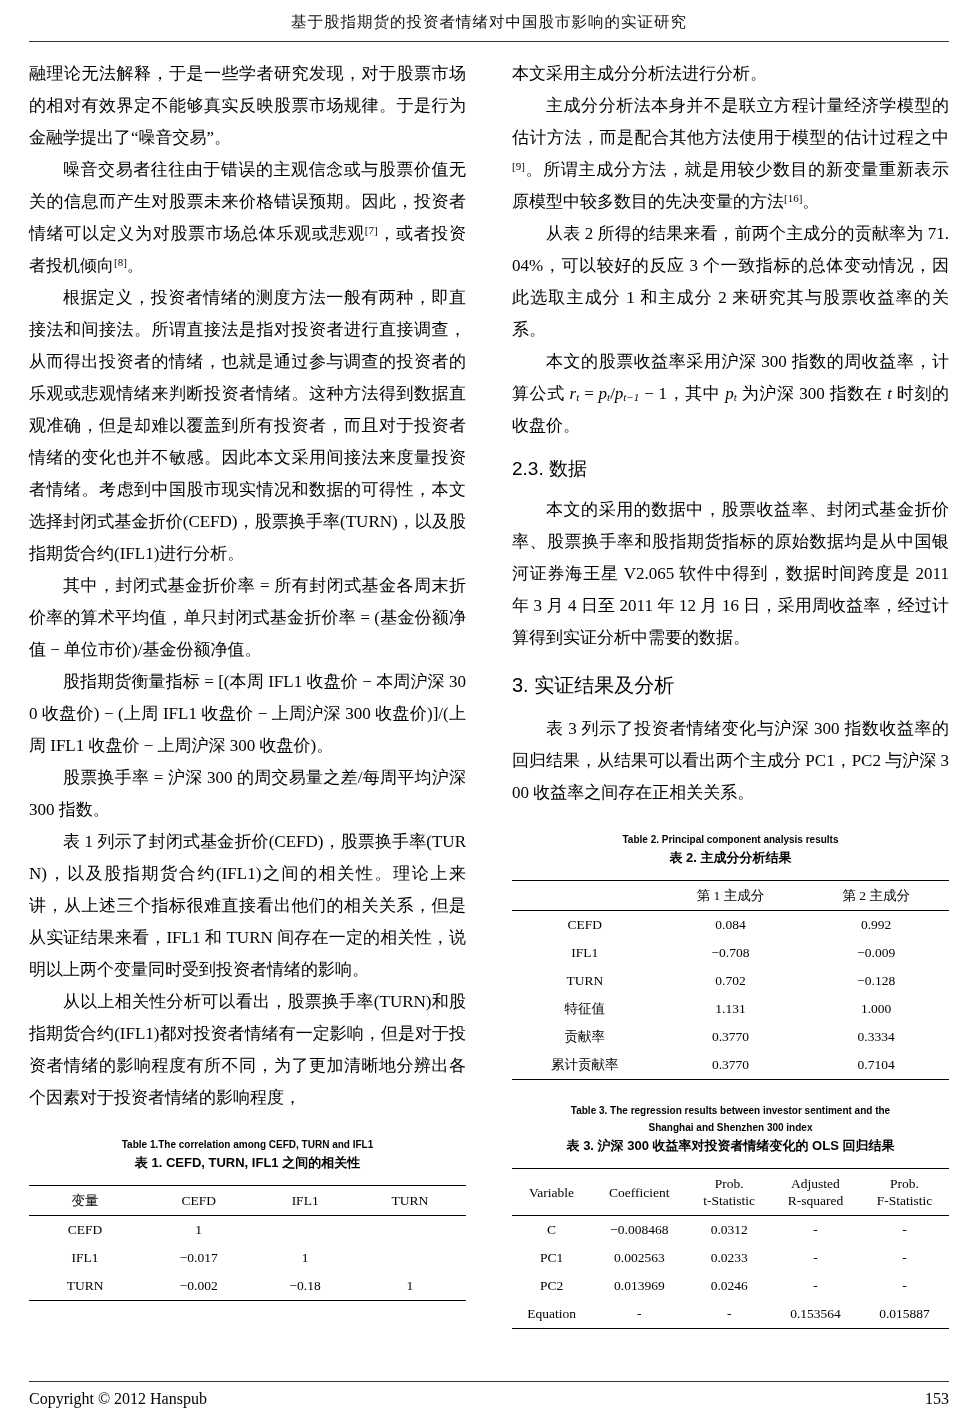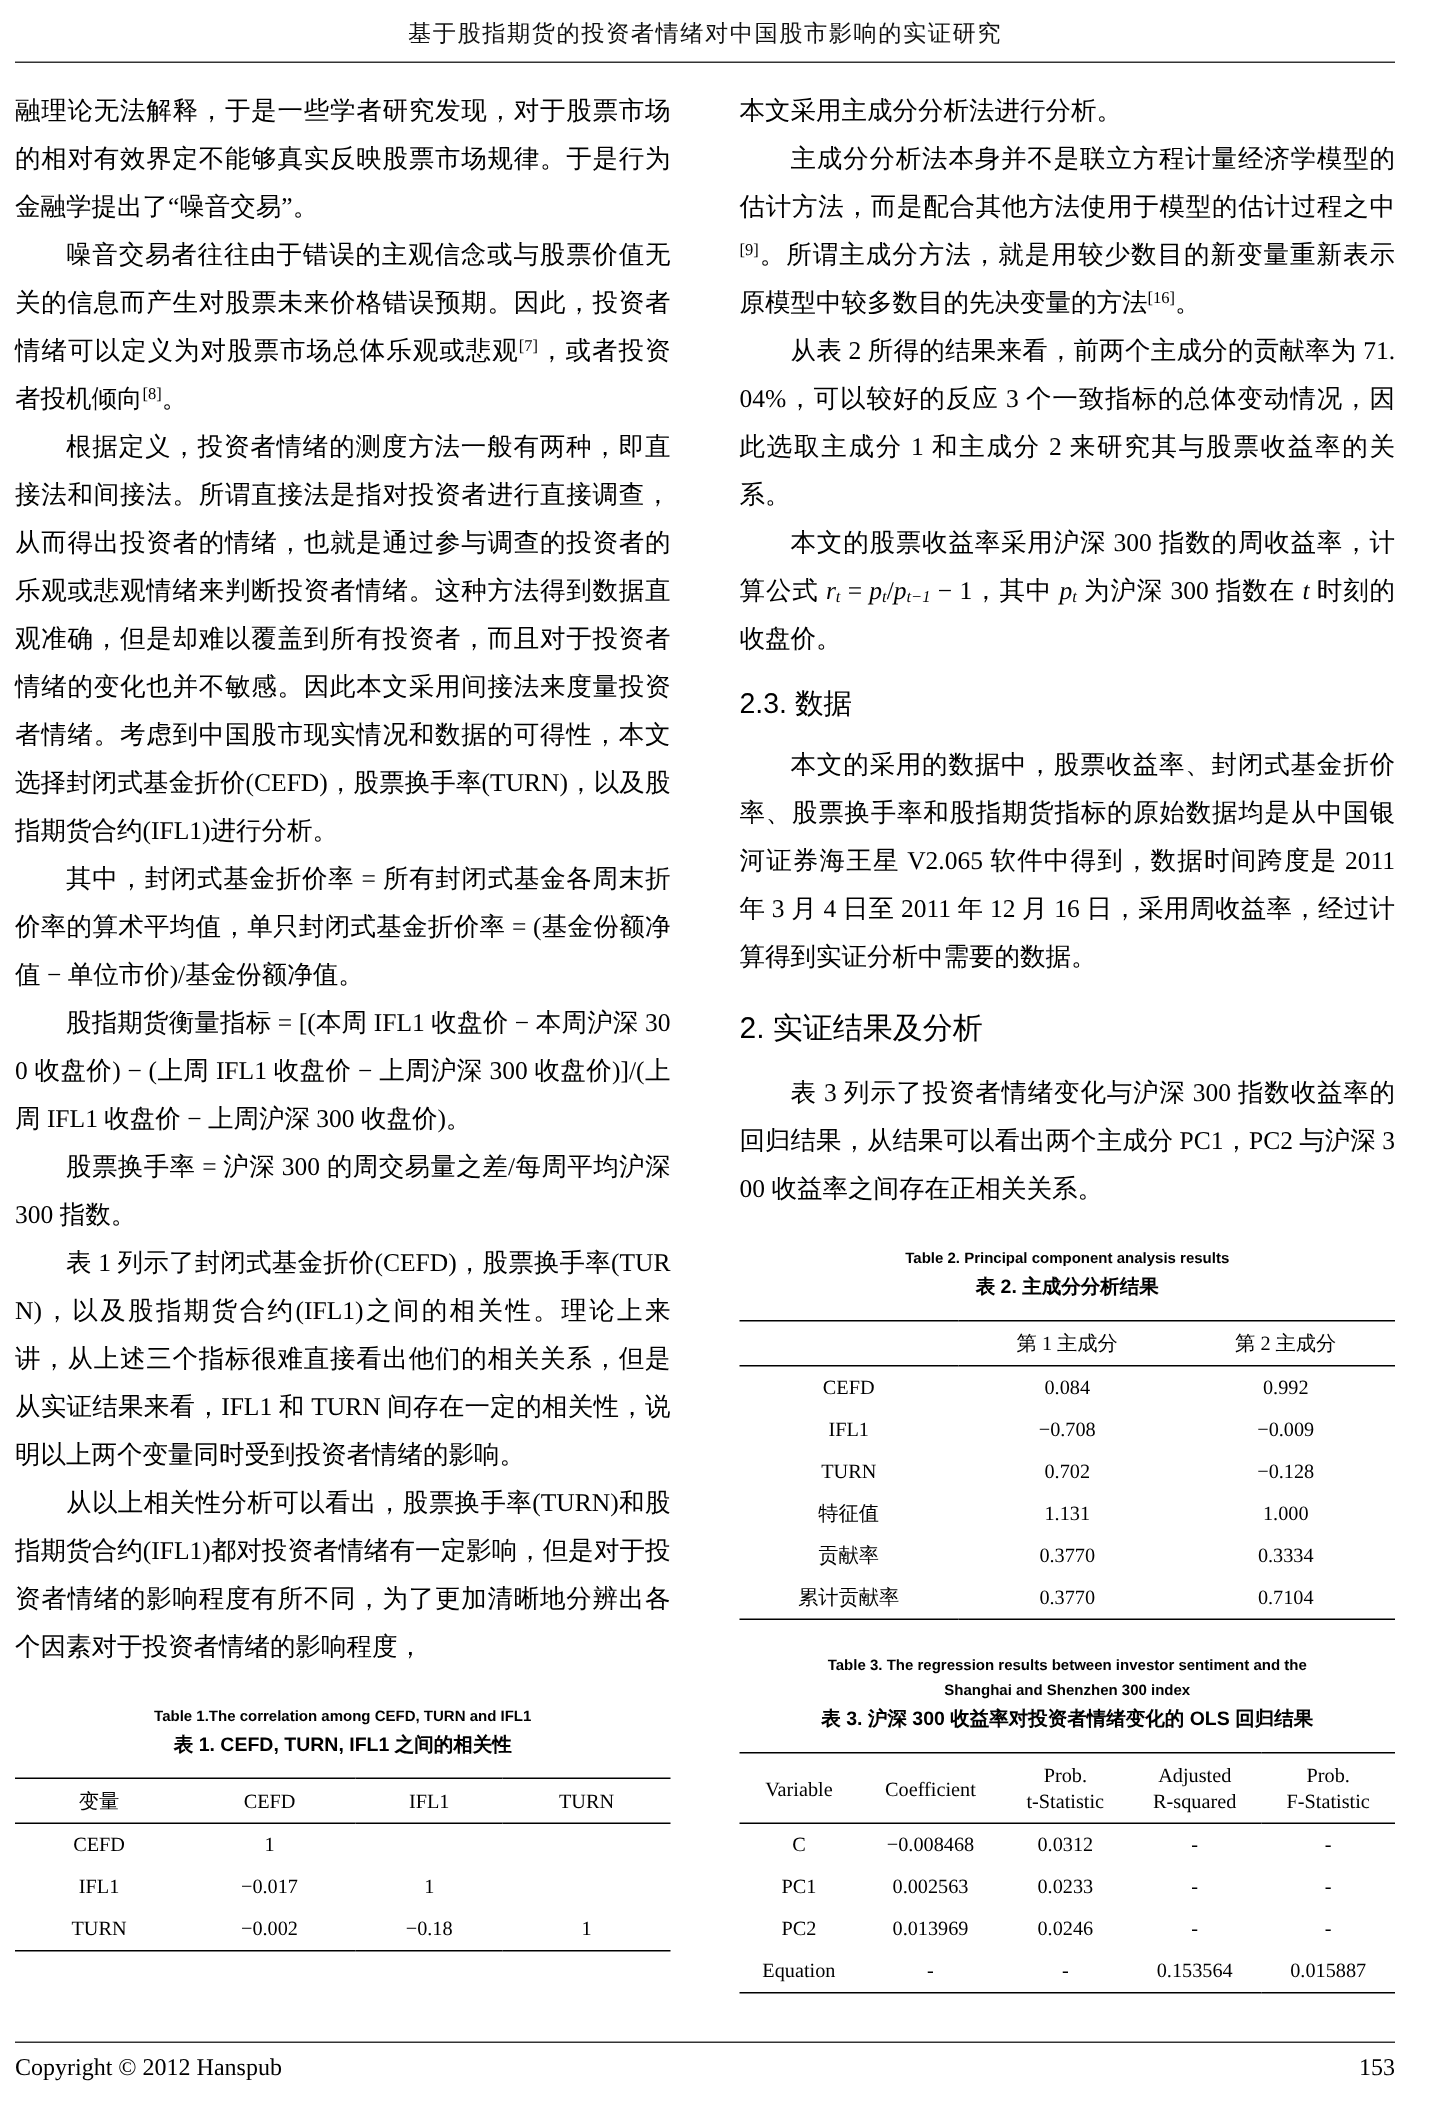--- a/index.html
+++ b/index.html
@@ -1,21 +1,21 @@
 <!DOCTYPE html>
 <html><head>
 <meta charset="utf-8">
 <style>
   * { margin:0; padding:0; box-sizing:border-box; }
   html, body { background:#ffffff; }
   body {
     width:964px; height:1414px; overflow:hidden;
     font-family:"Liberation Serif", serif; color:#000;
   }
-  .page { position:relative; width:940px; height:1414px; padding:6px 10px 0 10px; }
+  .page { position:relative; width:940px; height:1414px; padding:6px 10px 0 10px;margin-left:19px; }
 
   .header-title {
     text-align:center; font-size:15.5px; letter-spacing:1px;
     padding:6px 0 8px 0; color:#111;
   }
   .header-rule { border-bottom:1px solid #333; }
 
   .columns { display:flex; gap:46px; margin-top:16px; }
   .col { width:449px; }
 
@@ -45,21 +45,21 @@
     border-top:1.5px solid #000; border-bottom:1.5px solid #000;
     font-size:13.5px;
   }
   table.atable thead tr { border-bottom:1px solid #000; }
   table.atable th {
     font-weight:normal; text-align:center; padding:6px 3px;
     white-space:pre-line; line-height:17px;
   }
   table.atable td { text-align:center; padding:6px 3px; line-height:16px; }
 
-  .footer { position:absolute; left:10px; right:10px; bottom:24px; }
+  .footer { position:absolute; left:10px; right:10px; bottom:4px; }
   .footer-rule { border-top:1px solid #333; margin-bottom:8px; }
   .footer-row { display:flex; justify-content:space-between; font-size:16px; padding-bottom:2px; }
 </style>
 </head>
 <body>
 
 <div class="page">
 
   <div class="header">
     <div class="header-title">基于股指期货的投资者情绪对中国股市影响的实证研究</div>
@@ -125,21 +125,21 @@
           <p class="para indent"><span>从表 2 所得的结果来看，前两个主成分的贡献率为 71.04%，可以较好的反应 3 个一致指标的总体变动情况，因此选取主成分 1 和主成分 2 来研究其与股票收益率的关系。</span></p>
           <p class="para indent"><span>本文的股票收益率采用沪深 300 指数的周收益率，计算公式 </span><span style="font-style: italic;">r</span><sub style="font-style: italic;">t</sub><span> = </span><span style="font-style: italic;">p</span><sub style="font-style: italic;">t</sub><span>/</span><span style="font-style: italic;">p</span><sub style="font-style: italic;">t−1</sub><span> − 1，其中 </span><span style="font-style: italic;">p</span><sub style="font-style: italic;">t</sub><span> 为沪深 300 指数</span><span>在 </span><span style="font-style: italic;">t</span><span> 时刻的收盘价。</span></p>
         </div>
 
       <h2 class="sec-head l2">2.3. 数据</h2>
 
       <div>
           <p class="para indent"><span>本文的采用的数据中，股票收益率、封闭式基金折价率、股票换手率和股指期货指标的原始数据均是从中国银河证券海王星 V2.065 软件中得到，数据时间跨度是 2011 年 3 月 4 日至 2011 年 12 月 16 日，采用周收益率，经过计算得到实证分析中需要的数据。</span></p>
         </div>
 
-      <h2 class="sec-head l1">2. 实证结果及分析</h2>
+      <h2 class="sec-head l1">3. 实证结果及分析</h2>
 
       <div>
           <p class="para indent"><span>表 3 列示了投资者情绪变化与沪深 300 指数收益率的回归结果，从结果可以看出两个主成分 PC1，PC2 与沪深 300 收益率之间存在正相关关系。</span></p>
         </div>
 
       <div class="table-block">
         <div class="caption">
           <div class="cap-en">Table 2. Principal component analysis results</div>
           <div class="cap-zh">表 2. 主成分分析结果</div>
         </div>

